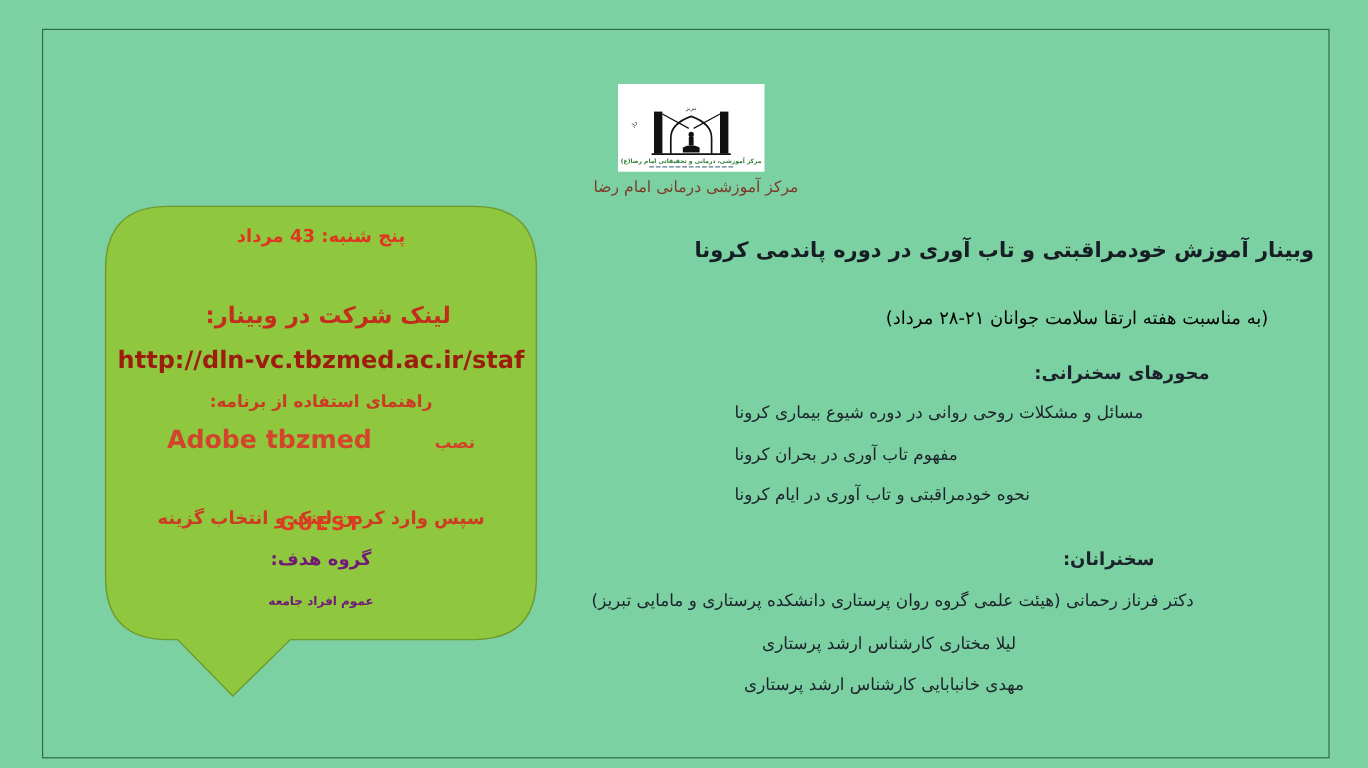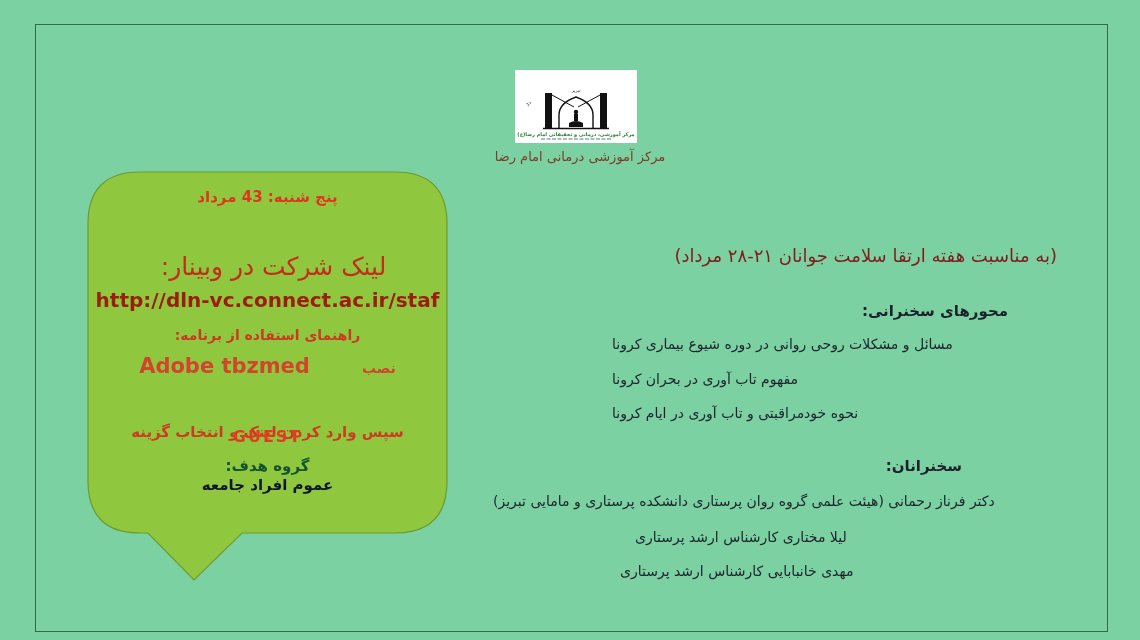--- a/index.html
+++ b/index.html
@@ -20,34 +20,34 @@
     position:absolute;left:465px;top:149px;width:230px;
     text-align:center;font-size:13px;letter-spacing:1px;
     color:#7c3b2b;direction:rtl;white-space:nowrap;
   }
   
   .bubble-svg{position:absolute;left:80px;top:166px;width:380px;height:424px;}
   .bubble-text{position:absolute;left:88px;top:172px;width:359px;height:361px;}
   .bline{position:absolute;left:0;right:0;text-align:center;direction:rtl;white-space:nowrap;}
   .b-date{top:16px;font-size:15px;font-weight:bold;color:#df361f;}
   .b-time{top:53px;font-size:13px;font-weight:bold;color:#df361f;}
-  .b-link{top:80px;font-size:25px;font-weight:normal;color:#c22d1c;padding-left:12px;}
+  .b-link{top:80px;font-size:19px;font-weight:bold;color:#c22d1c;padding-left:12px;}
   .b-url{top:116px;font-size:20px;font-weight:bold;color:#9c1d0e;direction:ltr;font-family:"DejaVu Sans",sans-serif;}
   .b-guide{top:155px;font-size:14px;font-weight:600;color:#ca3a24;}
   .b-install{top:182px;color:#d2452c;}
   .b-install .app{font-size:21px;font-weight:600;}
   .b-install .prefix{font-size:14px;font-weight:600;margin-left:47px;}
   .b-step{top:221px;font-size:15px;font-weight:600;color:#ce3b23;margin-top:30px;}
   .b-guest{top:255px;font-size:16px;font-weight:bold;color:#e33b22;letter-spacing:2px;direction:ltr;}
-  .b-target-label{top:285px;font-size:15px;font-weight:bold;color:#14532d;}
-  .b-target-value{top:304px;font-size:15px;font-weight:bold;color:#0f172a;}
+  .b-target-label{top:285px;font-size:15px;font-weight:bold;color:#701a75;}
+  .b-target-value{top:324px;font-size:10px;font-weight:bold;color:#701a75;}
   
   .rline{position:absolute;white-space:nowrap;direction:rtl;color:#1b222b;}
   .r-title{right:45px;top:199px;font-size:17.5px;font-weight:bold;color:#171d24;}
-  .r-subtitle{right:83px;top:245px;font-size:18px;color:#7f1d1d;}
+  .r-subtitle{right:83px;top:256px;font-size:15px;color:#000000;}
   .r-topics-heading{right:132px;top:302px;font-size:15px;font-weight:bold;}
   .r-topic-1{left:612px;top:336px;font-size:14px;}
   .r-topic-2{left:612px;top:371px;font-size:14px;}
   .r-topic-3{left:612px;top:405px;font-size:14px;}
   .r-speakers-heading{right:178px;top:457px;font-size:15px;font-weight:bold;}
   .r-speaker-1{left:493px;top:493px;font-size:14px;}
   .r-speaker-2{left:635px;top:529px;font-size:14px;}
   .r-speaker-3{left:620px;top:563px;font-size:14px;text-align:center;}
 </style>
 </head>
@@ -88,32 +88,33 @@
   </div>
   <div class="logo-caption">مرکز آموزشی درمانی امام رضا</div>
 
   <svg class="bubble-svg" viewBox="0 0 380 424">
     <path d="M 60 6 H 315 Q 367 6 367 58 V 315 Q 367 367 315 367 H 162 L 114 414 L 68 367 H 60 Q 8 367 8 315 V 58 Q 8 6 60 6 Z" fill="#8fc83f" stroke="#6e9a2f" stroke-width="1.2"></path>
   </svg>
 
   <div class="bubble-text">
     <div class="bline b-date">پنج شنبه: 43 مرداد</div>
     <div class="bline b-link">لینک شرکت در وبینار:</div>
-    <div class="bline b-url">http://dln-vc.connect.ac.ir/staf</div>
+    <div class="bline b-url">http://dln-vc.tbzmed.ac.ir/staf</div>
     <div class="bline b-guide">راهنمای استفاده از برنامه:</div>
     <div class="bline b-install">
       <span class="prefix">نصب</span>
       <span class="app">Adobe tbzmed</span>
     </div>
     <div class="bline b-step">سپس وارد کردن لینک و انتخاب گزینه</div>
     <div class="bline b-guest">GUEST</div>
     <div class="bline b-target-label">گروه هدف:</div>
     <div class="bline b-target-value">عموم افراد جامعه</div>
   </div>
 
+  <div class="rline r-title">وبینار آموزش خودمراقبتی و تاب آوری در دوره پاندمی کرونا</div>
   <div class="rline r-subtitle">(به مناسبت هفته ارتقا سلامت جوانان ۲۱-۲۸ مرداد)</div>
 
   <div class="rline r-topics-heading">محورهای سخنرانی:</div>
   <div class="rline r-topic-1">مسائل و مشکلات روحی روانی در دوره شیوع بیماری کرونا</div>
   <div class="rline r-topic-2">مفهوم تاب آوری در بحران کرونا</div>
   <div class="rline r-topic-3">نحوه خودمراقبتی و تاب آوری در ایام کرونا</div>
 
   <div class="rline r-speakers-heading">سخنرانان:</div>
   <div class="rline r-speaker-2">لیلا مختاری کارشناس ارشد پرستاری</div>
   <div class="rline r-speaker-1">دکتر فرناز رحمانی (هیئت علمی گروه روان پرستاری دانشکده پرستاری و مامایی تبریز)</div>

